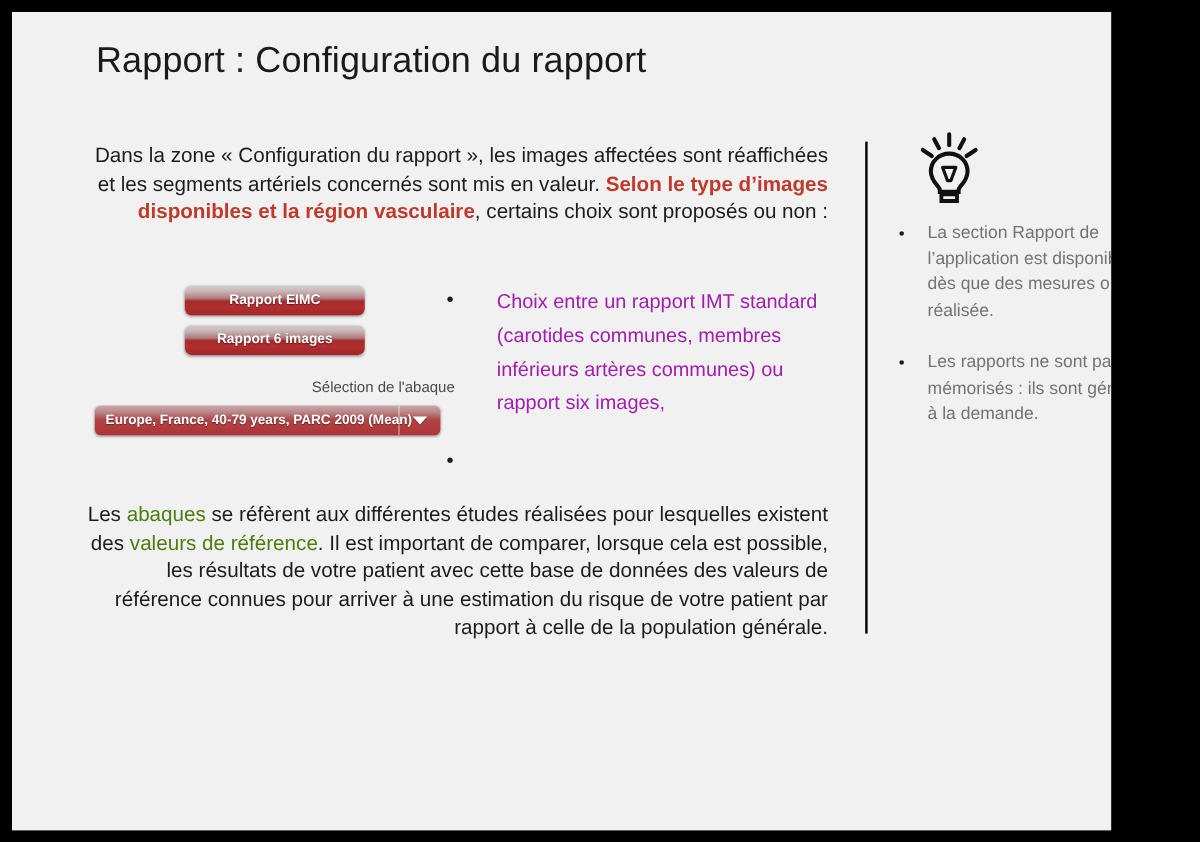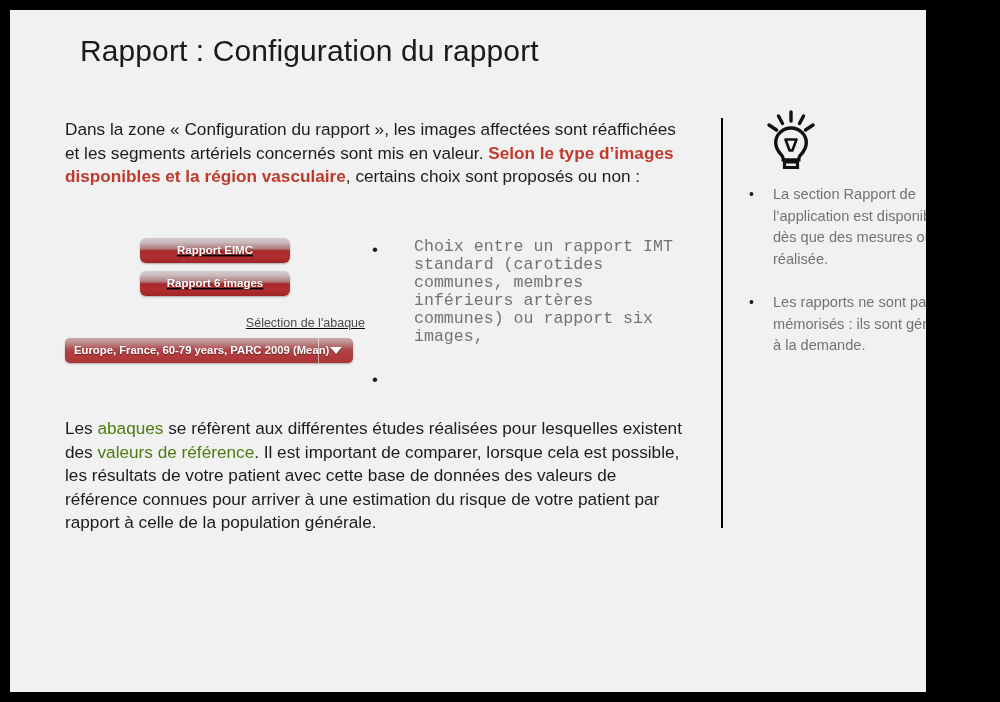--- a/index.html
+++ b/index.html
@@ -50,38 +50,37 @@
     position: absolute;
     left: 55px;
     top: 108px;
     width: 625px;
   }
 
   .body-paragraph {
     font-size: 17.2px;
     line-height: 23.5px;
     color: #1c1c1c;
-    text-align: left;
+    text-align: right;
   }
 
   .accent {
     color: #c0392b;
     font-weight: bold;
   }
   .accent-plain {
     color: #4d7c0f;
   }
 
   
   #widget-group {
     position: absolute;
-    left: 55px;
+    left: 69px;
     top: 228px;
     width: 300px;
-    text-decoration: underline;
   }
 
   .mock-button {
     display: block;
     margin: 0 auto 8px auto;
     width: 150px;
     height: 25px;
     border: none;
     border-radius: 6px;
     background: linear-gradient(to bottom,
@@ -172,23 +171,22 @@
   .choice-bullet {
     width: 42px;
     flex: 0 0 42px;
     font-size: 17px;
     line-height: 24px;
     color: #1c1c1c;
   }
   .choice-text {
     flex: 1;
     font-size: 16.6px;
-    line-height: 18px;
-    color: #737373;
-    font-family: Liberation Mono, monospace;
+    line-height: 28px;
+    color: #a21caf;
   }
 
   
   #vertical-divider {
     position: absolute;
     left: 711px;
     top: 108px;
     width: 2px;
     height: 410px;
     background: #000000;
@@ -243,21 +241,21 @@
       </div>
     </div>
 
     <div id="widget-group">
       <button class="mock-button">Rapport EIMC</button>
       <button class="mock-button">Rapport 6 images</button>
 
       <div id="abaque-label">Sélection de l'abaque</div>
 
       <div id="abaque-select">
-        <span id="abaque-select-value">Europe, France, 60-79 years, PARC 2009 (Mean)</span>
+        <span id="abaque-select-value">Europe, France, 40-79 years, PARC 2009 (Mean)</span>
         <span id="abaque-select-arrow">
           <span class="tri"></span>
         </span>
       </div>
     </div>
 
     <div id="choice-list">
       <div class="choice-item">
         <span class="choice-bullet">•</span>
         <span class="choice-text">Choix entre un rapport IMT standard (carotides communes, membres inférieurs artères communes) ou rapport six images,</span>

